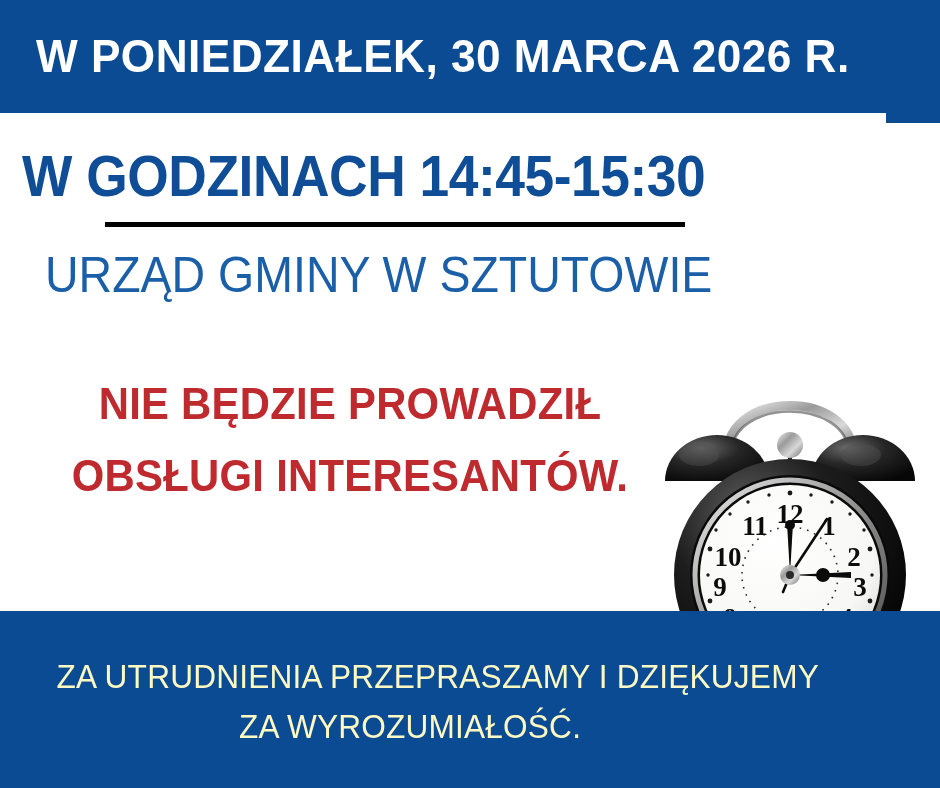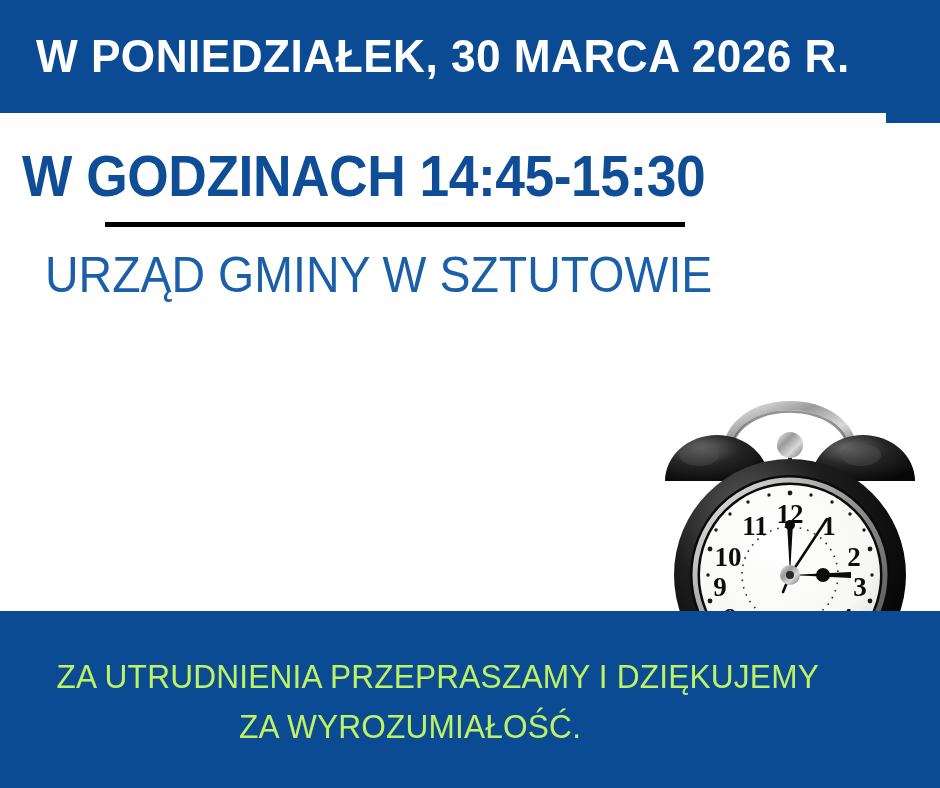--- a/index.html
+++ b/index.html
@@ -128,21 +128,21 @@
     width: 940px;
     height: 177px;
     background: #0b4b93;
   }
   .footer-text {
     position: absolute;
     left: 30px;
     top: 40px;
     width: 760px;
     text-align: center;
-    color: #bef264;
+    color: #fef9c3;
   }
   .footer-line {
     font-family: "Liberation Sans", sans-serif;
     font-weight: 400;
     font-size: 34px;
     line-height: 50px;
     letter-spacing: 0.2px;
     white-space: nowrap;
     transform: scaleX(0.93);
   }
@@ -157,20 +157,24 @@
   </div>
 
   <div class="main-area">
 
     <div class="hours-line">W GODZINACH 14:45-15:30</div>
 
     <div class="divider-rule"></div>
 
     <div class="office-line">URZĄD GMINY W SZTUTOWIE</div>
 
+    <div class="notice-block">
+      <div class="notice-line">NIE BĘDZIE PROWADZIŁ</div>
+      <div class="notice-line">OBSŁUGI INTERESANTÓW.</div>
+    </div>
 
     <div class="clock-wrap">
       <svg class="clock-svg" viewBox="0 0 270 360">
         <defs>
           <radialGradient id="bellGrad" cx="35%" cy="28%" r="80%">
             <stop offset="0%" stop-color="#6a6a6a"></stop>
             <stop offset="45%" stop-color="#262626"></stop>
             <stop offset="100%" stop-color="#070707"></stop>
           </radialGradient>
           <radialGradient id="caseGrad" cx="32%" cy="24%" r="88%">

